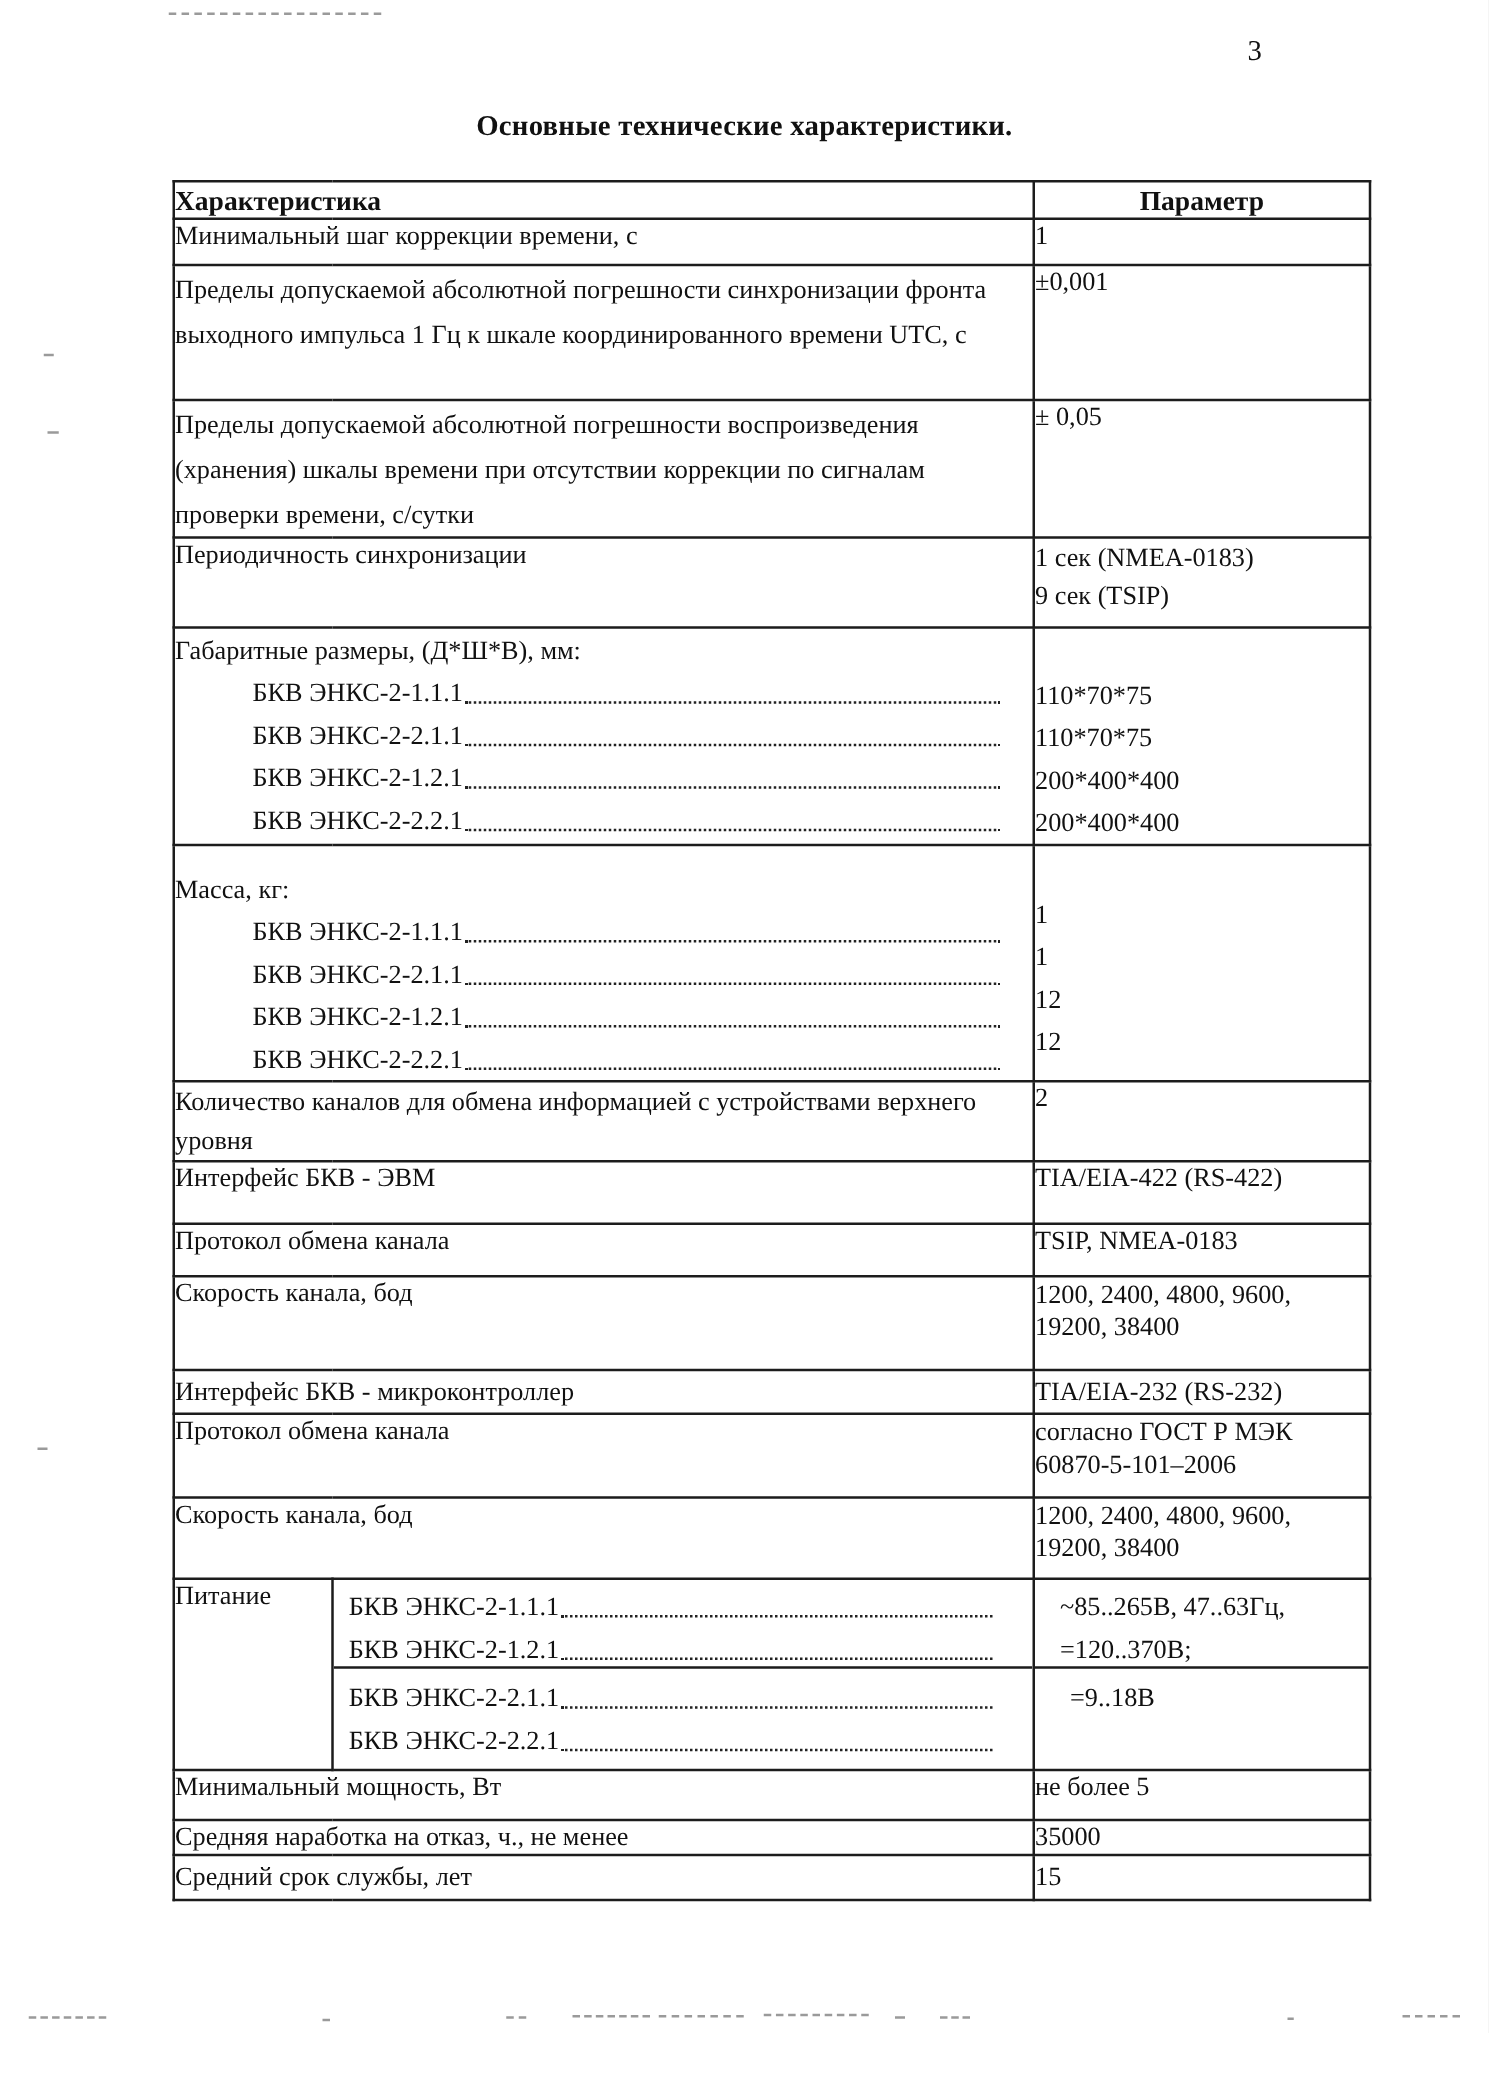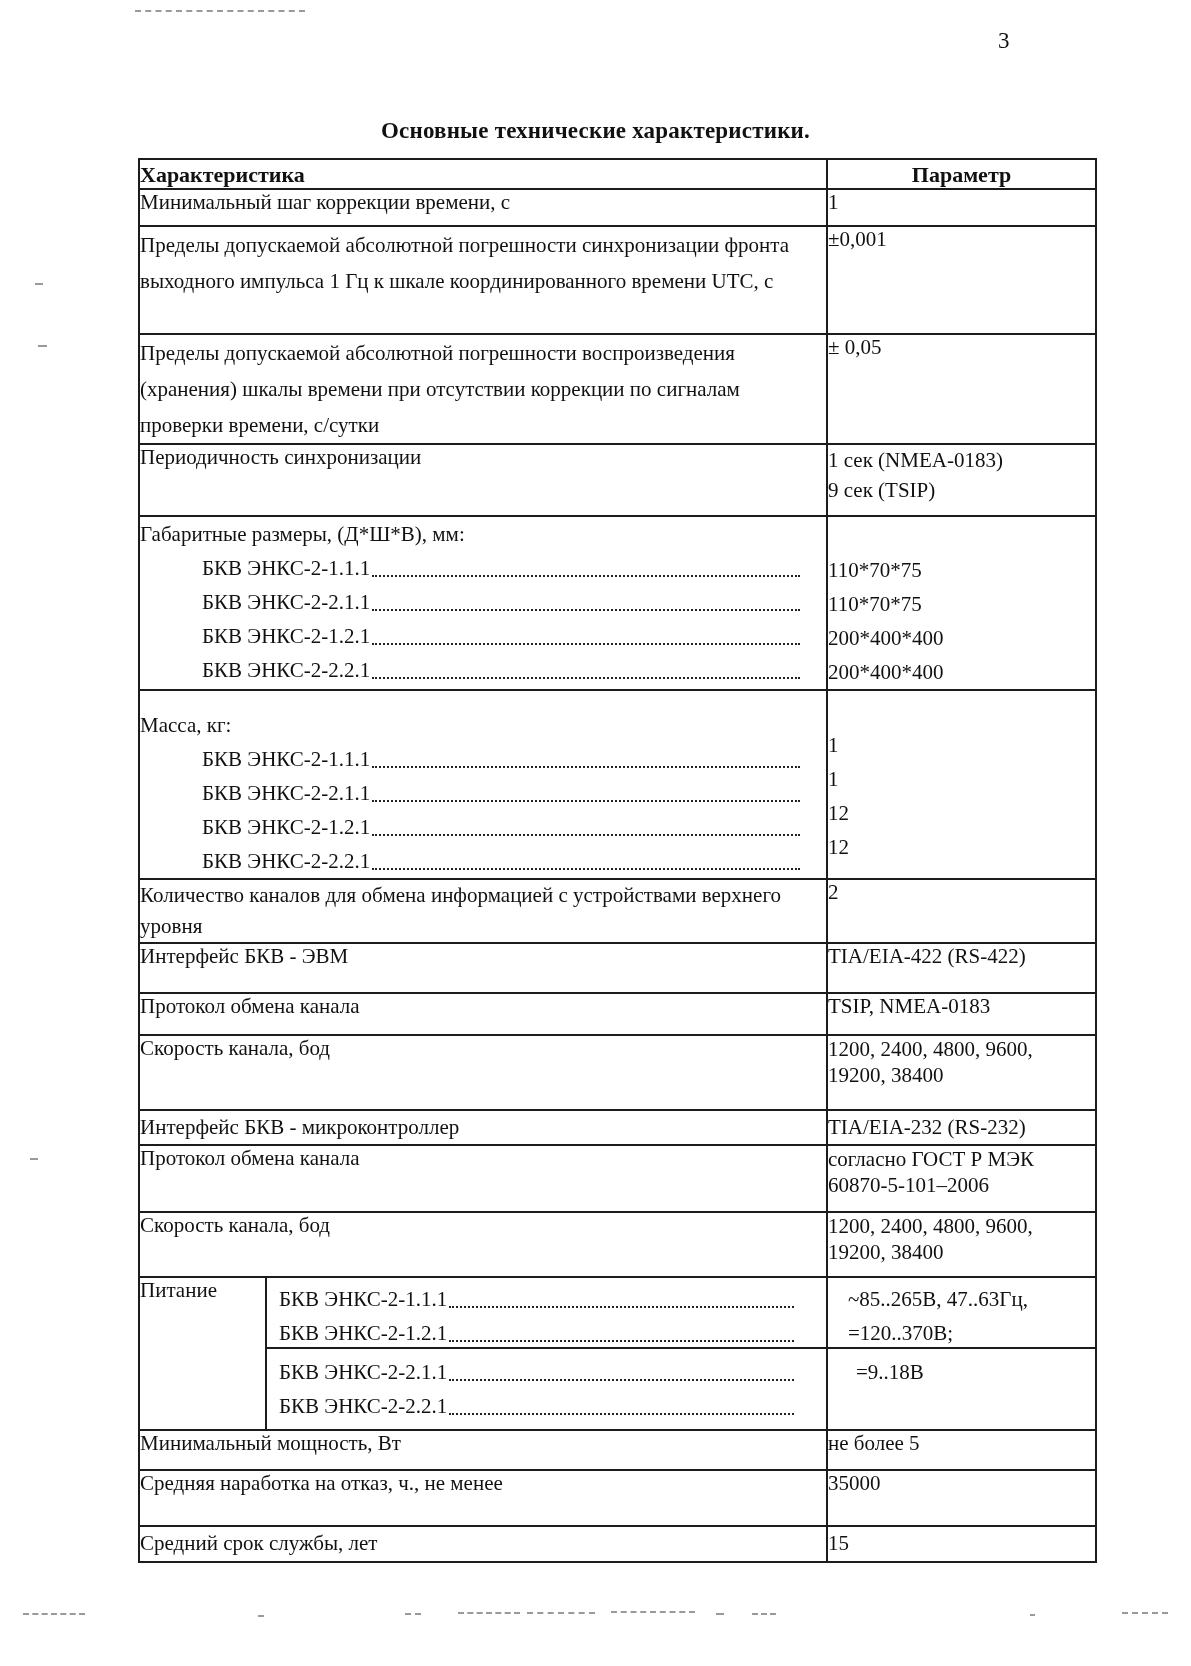--- a/index.html
+++ b/index.html
@@ -12,24 +12,23 @@
     overflow:hidden;
   }
   .page-number {
     position:absolute; top:28px; left:998px;
     font-size:23px;
   }
   .doc-title {
     position:absolute; top:88px; left:0; width:1191px;
     text-align:center; font-weight:bold; font-size:23px;
     letter-spacing:0.2px;
-    margin-top:30px;
   }
   table.doc-table {
-    position:absolute; left:138px; top:158px;
+    position:absolute; left:138px; top:144px;
     width:957px;
     border-collapse:collapse; table-layout:fixed;
     font-size:21px;
   }
   .doc-table td {
     border:2px solid #1c1c1c;
     vertical-align:top;
     padding:0;
     overflow:hidden;
   }
@@ -248,21 +247,21 @@
           <div>=9..18В</div>
         </div>
       </td>
     </tr>
 
     <tr style="height:40px;">
       <td colspan="2" class="c1pad pt6">Минимальный мощность, Вт</td>
       <td class="c2pad pt6">не более 5</td>
     </tr>
 
-    <tr style="height:56px;">
+    <tr style="height:28px;">
       <td colspan="2" class="c1pad pt8">Средняя наработка на отказ, ч., не менее</td>
       <td class="c2pad pt8">35000</td>
     </tr>
 
     <tr style="height:36px;">
       <td colspan="2" class="c1pad" style="padding-top:4px;">Средний срок службы, лет</td>
       <td class="c2pad" style="padding-top:4px;">15</td>
     </tr>
   </tbody>
     </table>

